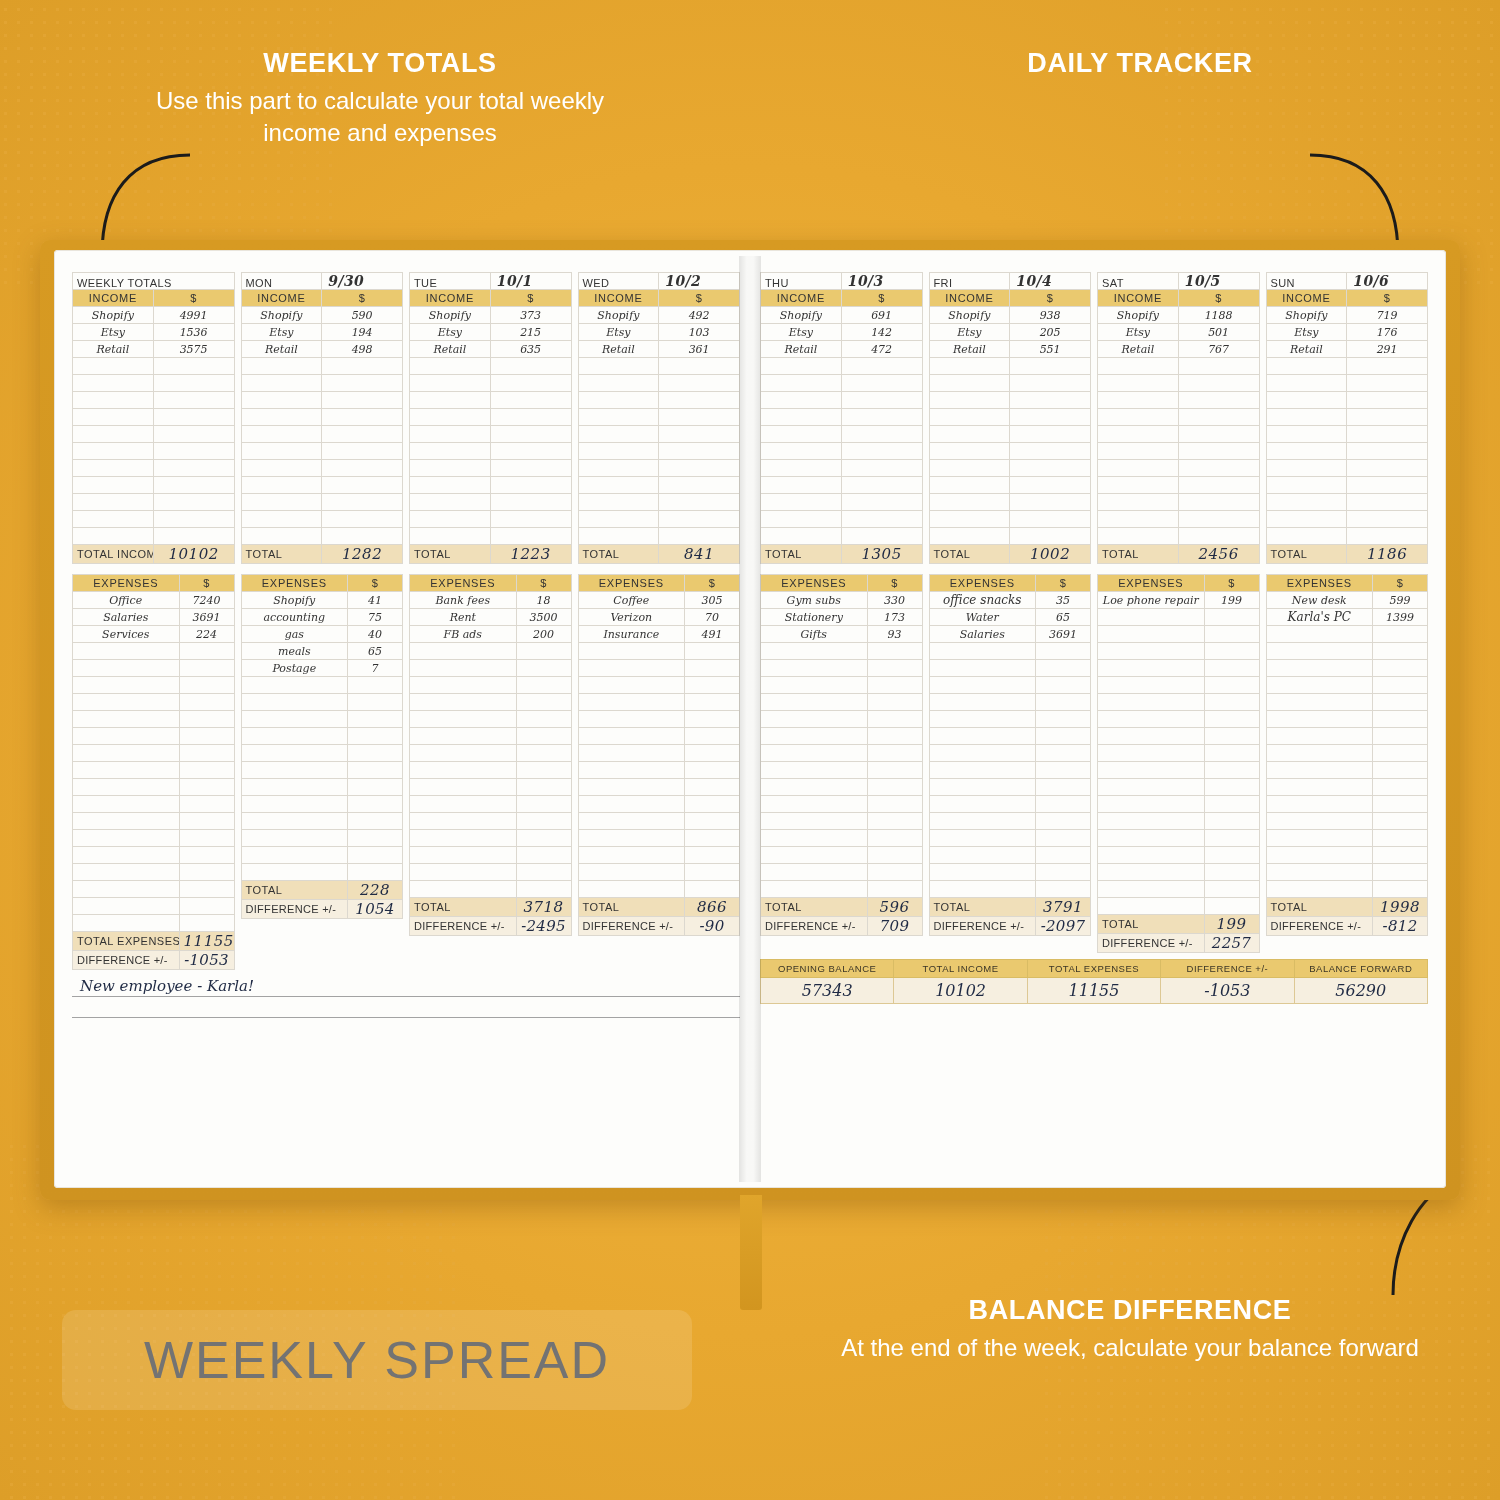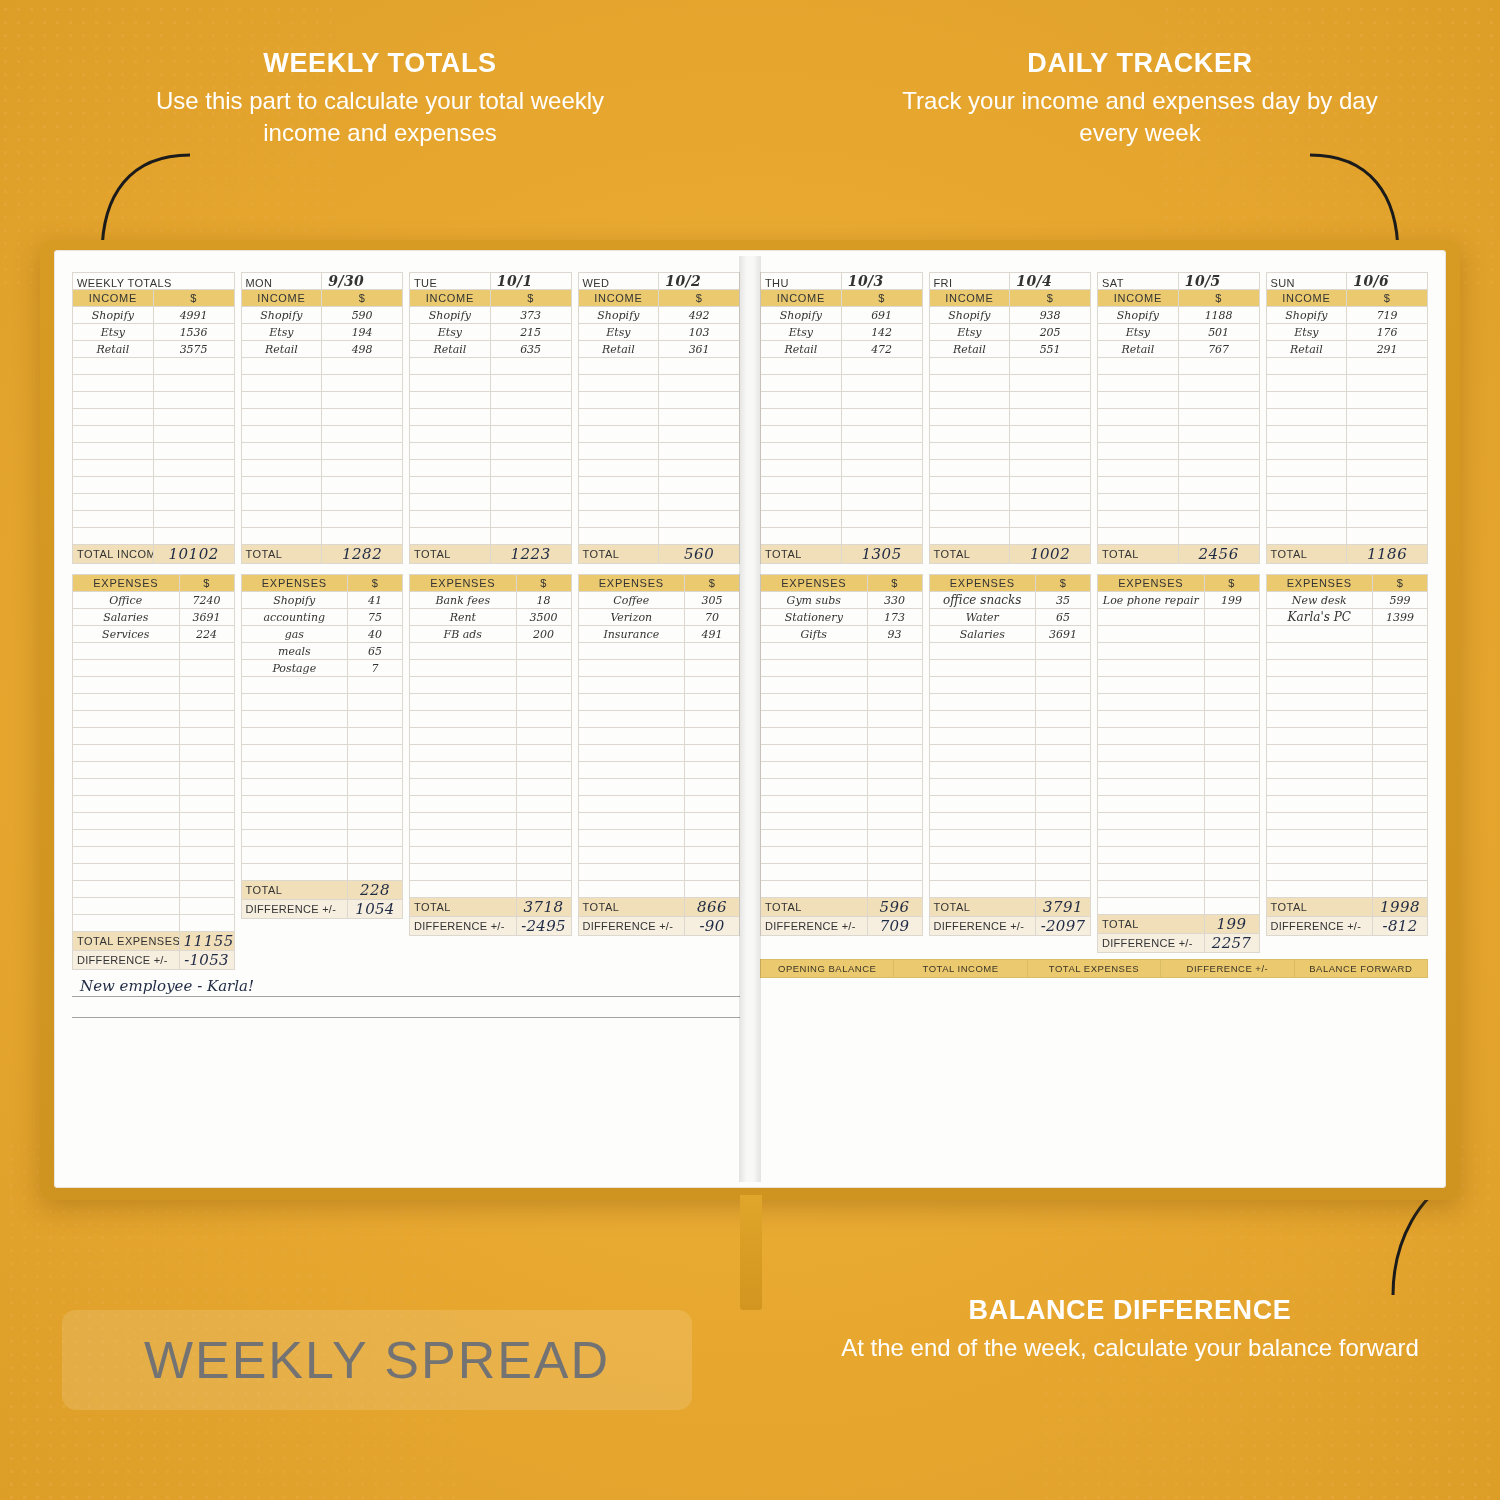--- a/index.html
+++ b/index.html
@@ -208,21 +208,20 @@
   <div class="c-title">WEEKLY TOTALS</div>
   <div class="c-body">Use this part to calculate your total weekly income and expenses</div>
 </div>
 <svg class="arrow" style="left:90px; top:150px;" width="110" height="125" viewBox="0 0 110 125">
   <path d="M100 5 C 40 5, 12 45, 12 105" fill="none" stroke="#1b1b1b" stroke-width="3"></path>
   <path d="M12 118 l-8 -20 l16 0 z" fill="#1b1b1b"></path>
 </svg>
 
 <div class="callout" id="callout-daily-tracker">
   <div class="c-title">DAILY TRACKER</div>
-  <div class="c-body">Track your income and expenses day by day every week</div>
 </div>
 <svg class="arrow" style="left:1300px; top:150px;" width="110" height="125" viewBox="0 0 110 125">
   <path d="M10 5 C 70 5, 98 45, 98 105" fill="none" stroke="#1b1b1b" stroke-width="3"></path>
   <path d="M98 118 l-8 -20 l16 0 z" fill="#1b1b1b"></path>
 </svg>
 
 <div class="callout" id="callout-balance">
   <div class="c-title">BALANCE DIFFERENCE</div>
   <div class="c-body">At the end of the week, calculate your balance forward</div>
 </div>
@@ -802,21 +801,21 @@
             <tr class="blank">
                   <td></td>
                   <td></td>
                 </tr>
             <tr class="blank">
                   <td></td>
                   <td></td>
                 </tr>
             <tr class="total">
                   <td>TOTAL</td>
-                  <td class="v">560</td>
+                  <td class="v">841</td>
                 </tr>
           </tbody>
             </table>
 
           <div class="sectiongap"></div>
 
           <table class="t">
             <tbody>
                 <tr class="sub">
                   <td style="width:66%">EXPENSES</td>
@@ -1589,20 +1588,27 @@
       <div class="balance">
         <table>
           <tbody>
               <tr>
             <th>OPENING BALANCE</th>
             <th>TOTAL INCOME</th>
             <th>TOTAL EXPENSES</th>
             <th>DIFFERENCE +/-</th>
             <th>BALANCE FORWARD</th>
           </tr>
+          <tr>
+            <td>57343</td>
+            <td>10102</td>
+            <td>11155</td>
+            <td>-1053</td>
+            <td>56290</td>
+          </tr>
         </tbody>
           </table>
       </div>
     </div>
 
     <div class="spine"></div>
   </div>
   <div class="bookmark"></div>
 </div>
 

